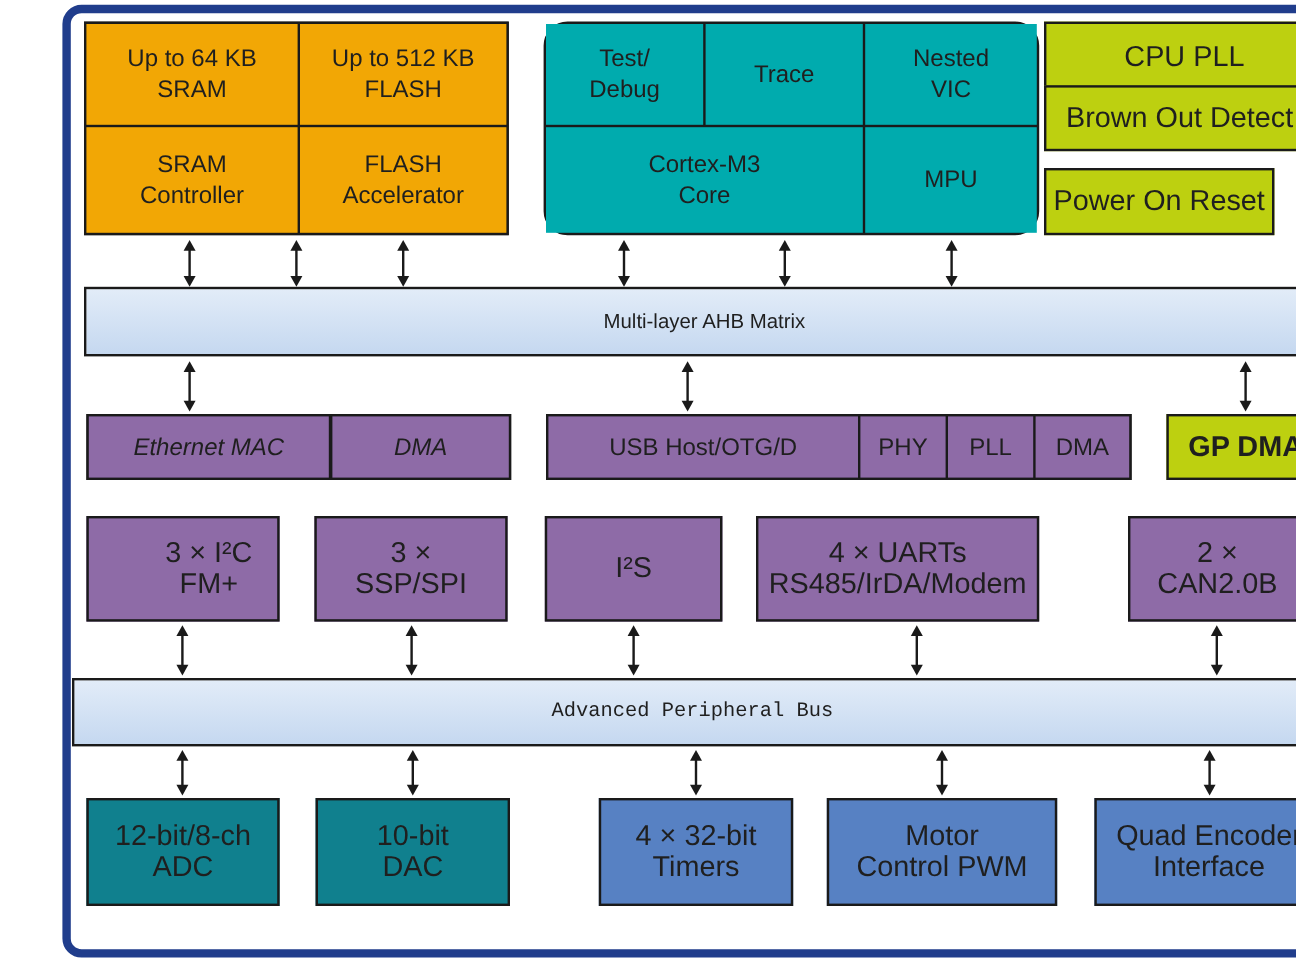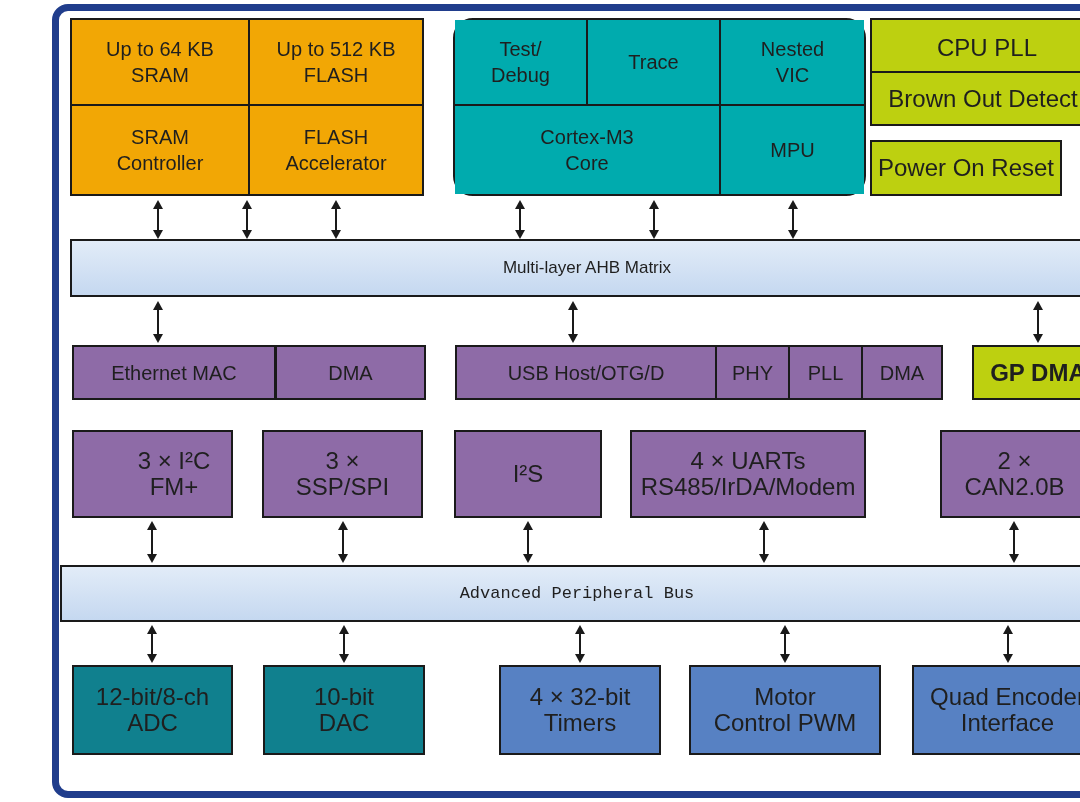--- a/index.html
+++ b/index.html
@@ -103,21 +103,21 @@
   <div class="arrow" style="left:104px; top:301px; height:42px;">
       <i></i>
     </div>
   <div class="arrow" style="left:519px; top:301px; height:42px;">
       <i></i>
     </div>
   <div class="arrow" style="left:984px; top:301px; height:42px;">
       <i></i>
     </div>
 
-  <div class="group" style="left:24px; top:345px; width:354px; height:55px; grid-template-columns:200px 1fr; gap:3px;">
+  <div class="group" style="left:24px; top:345px; width:354px; height:55px; grid-template-columns:200px 1fr; gap:3px;font-style:italic;">
     <div class="purple">Ethernet MAC</div>
     <div class="purple">DMA</div>
   </div>
 
   <div class="group" style="left:407px; top:345px; width:488px; height:55px; grid-template-columns:258px 71px 71px 1fr;">
     <div class="purple">USB Host/OTG/D</div>
     <div class="purple">PHY</div>
     <div class="purple">PLL</div>
     <div class="purple">DMA</div>
   </div>

